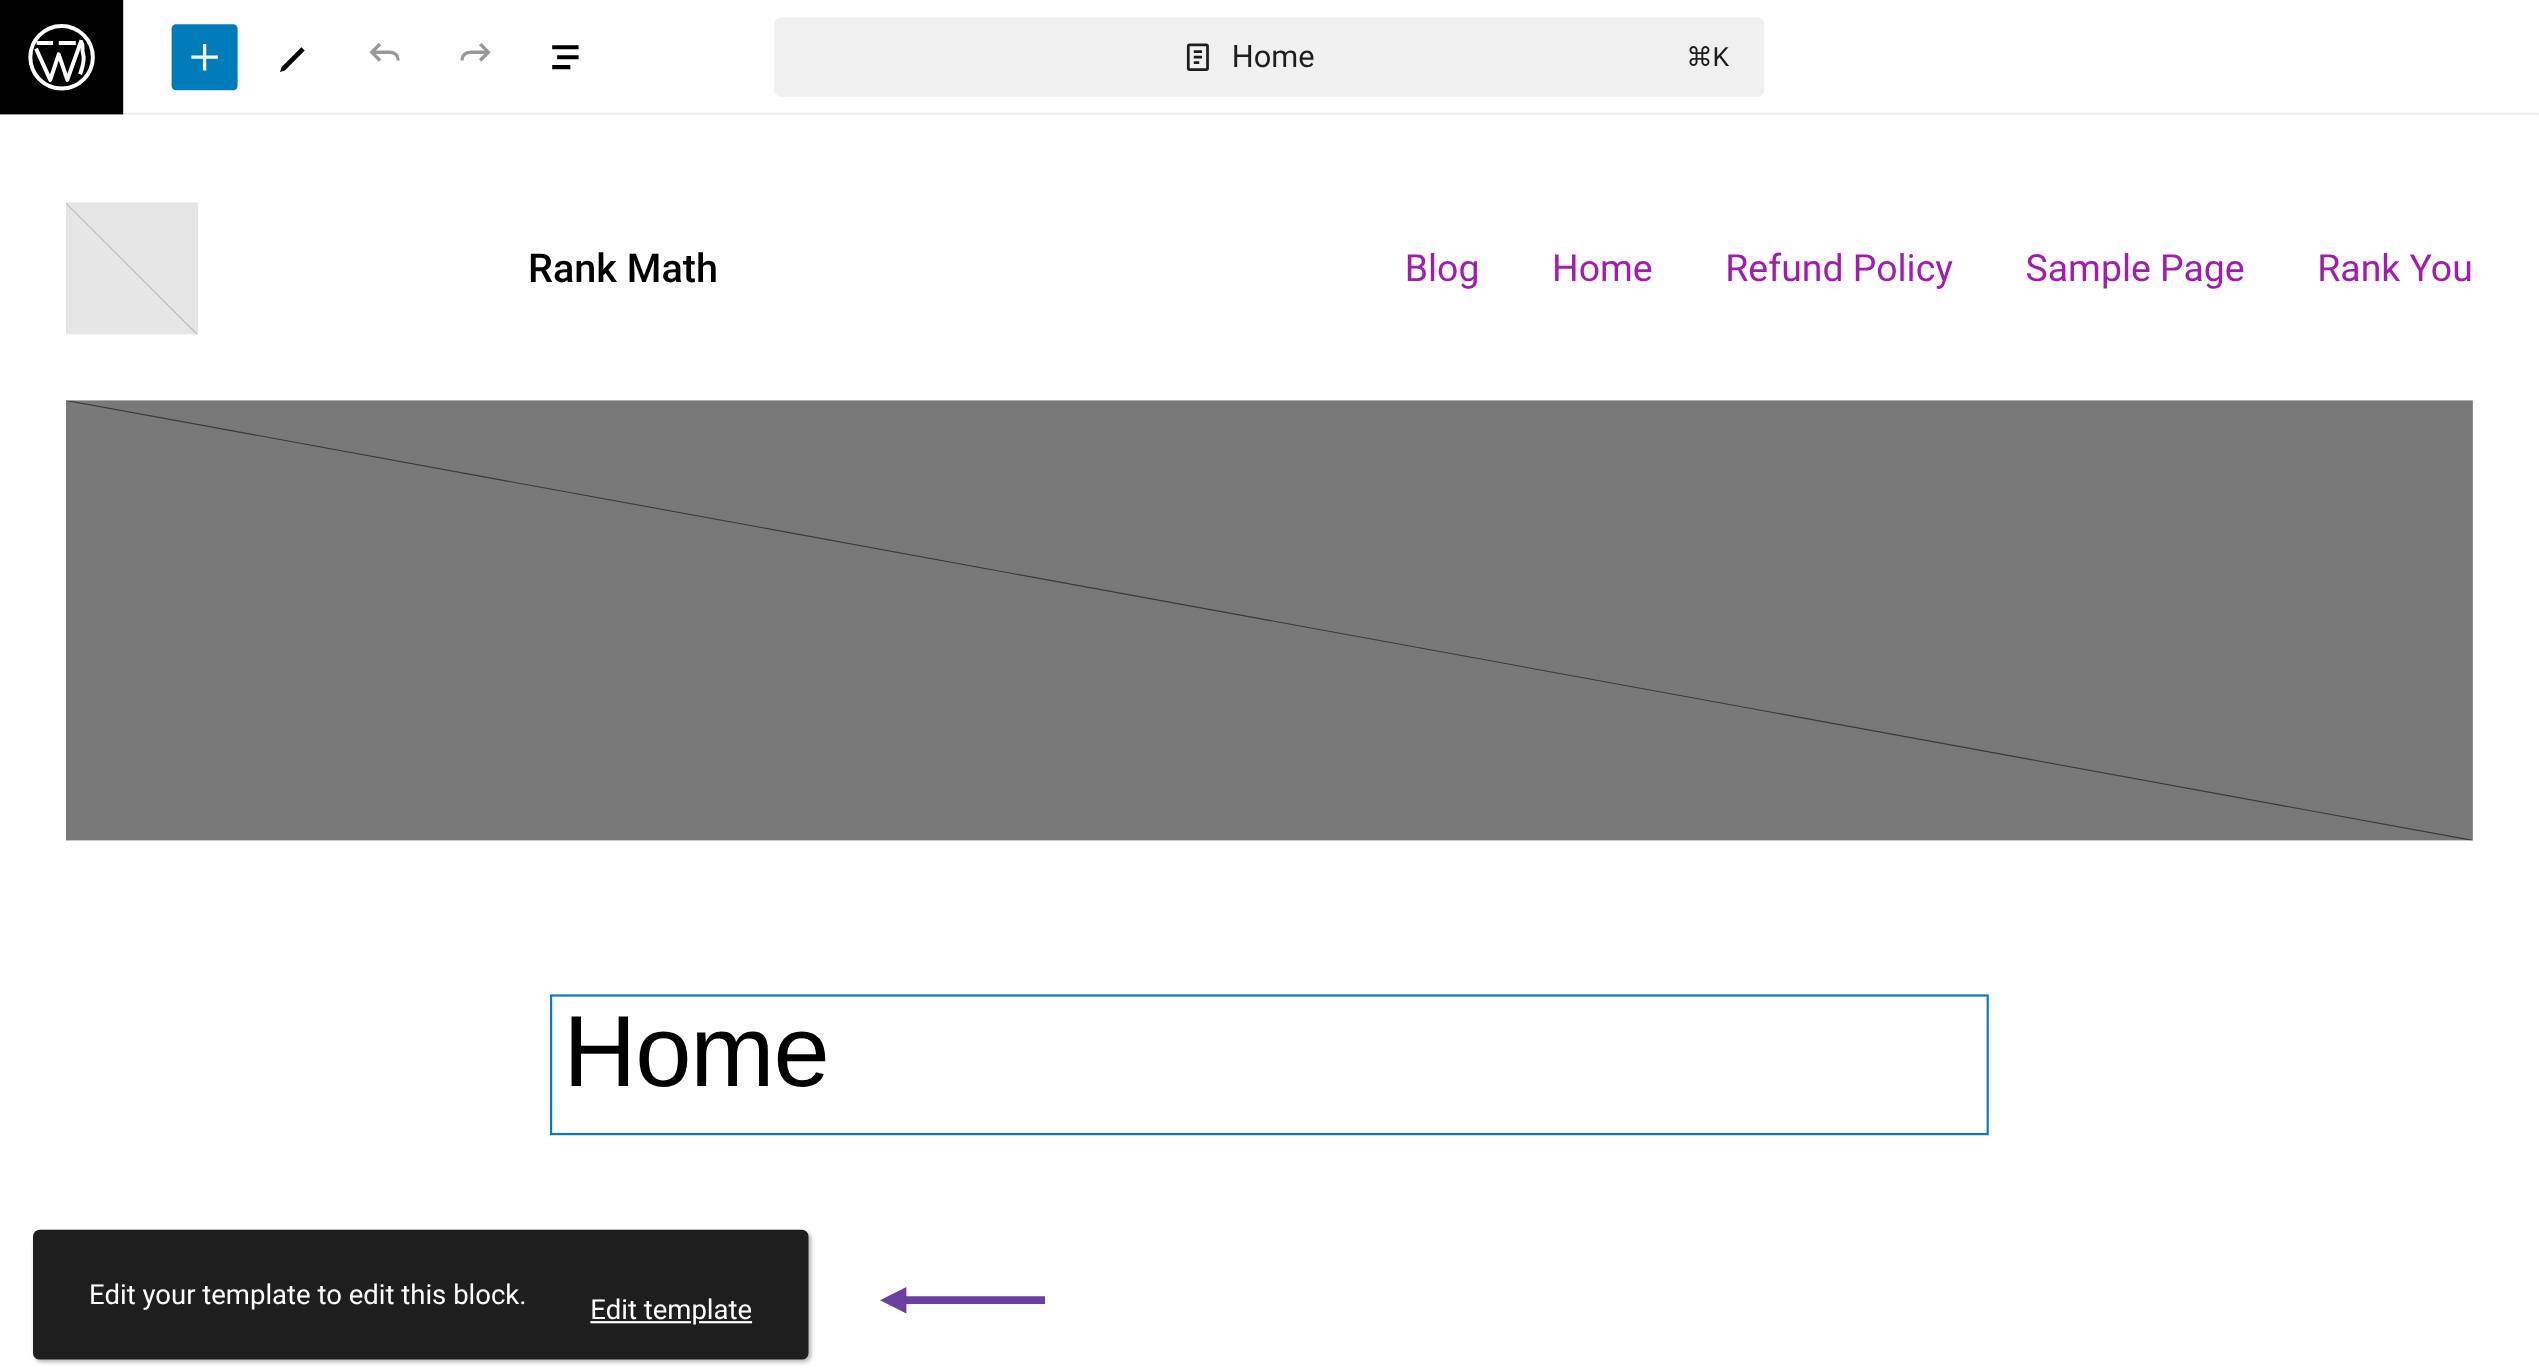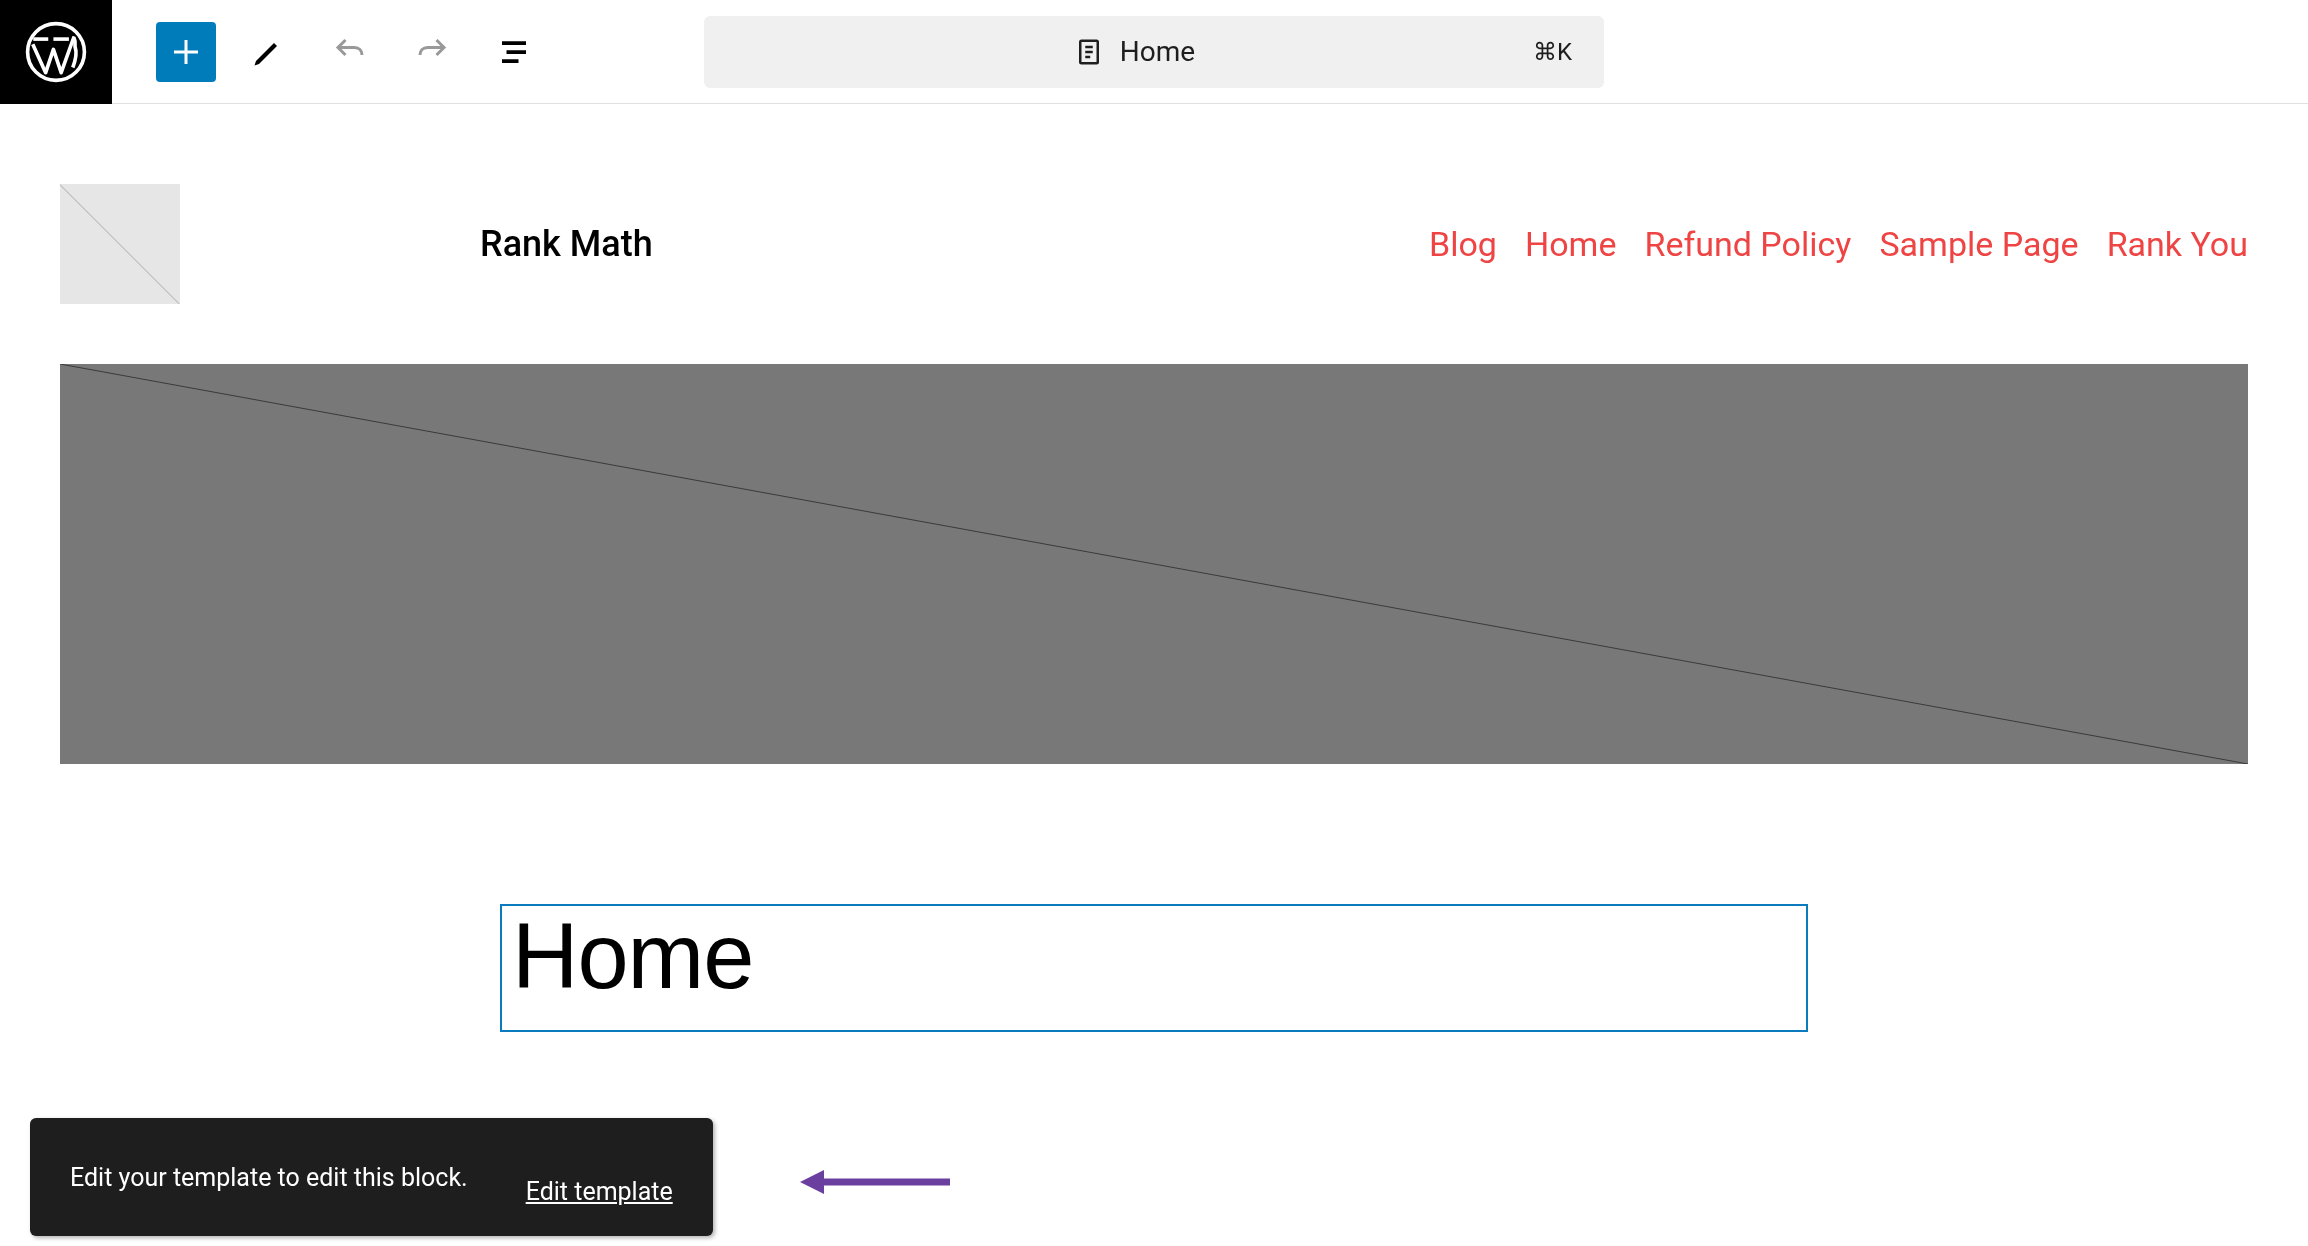--- a/index.html
+++ b/index.html
@@ -112,24 +112,24 @@
     transform-origin: top left;
     transform: rotate(45deg);
   }
   .site-title {
     font-size: 36px;
     font-weight: 500;
     color: #000;
   }
   .nav-menu {
     display: flex;
-    gap: 28px;
+    gap: 66px;
     margin-left: auto;
     font-size: 34px;
-    color: #ef4444;
+    color: #a21caf;
   }
   .nav-item { cursor: pointer; white-space: nowrap; }
 
   
   .hero-image {
     margin: 0 60px;
     height: 400px;
     background: #787878;
     position: relative;
     overflow: hidden;
@@ -160,21 +160,21 @@
     font-family: -apple-system, "Helvetica Neue", sans-serif;
   }
 
   
   .snackbar {
     position: absolute;
     left: 30px;
     bottom: 10px;
     background: #1e1e1e;
     color: #fff;
-    padding: 30px 40px;
+    padding: 30px 51px;
     border-radius: 6px;
     display: flex;
     align-items: center;
     gap: 58px;
     font-size: 25px;
     box-shadow: 2px 2px 4px rgba(0,0,0,0.3);
   }
   .snackbar-link {
     color: #fff;
     text-decoration: underline;

